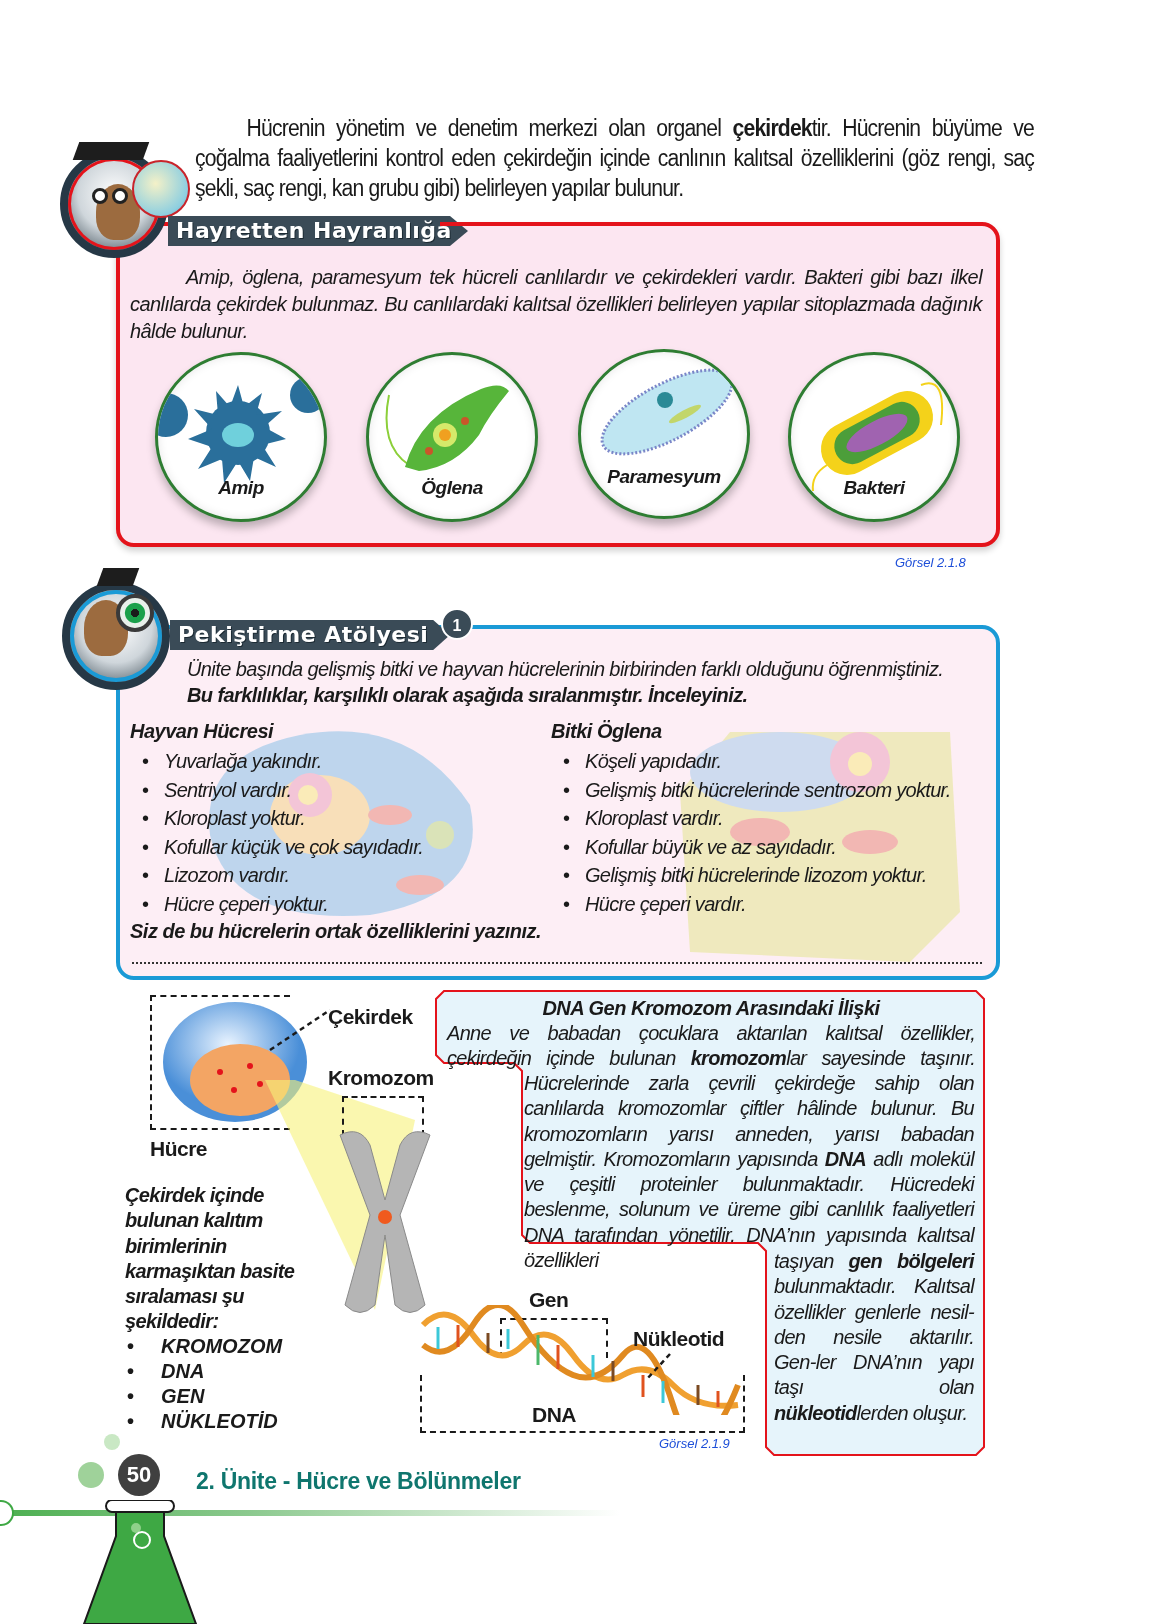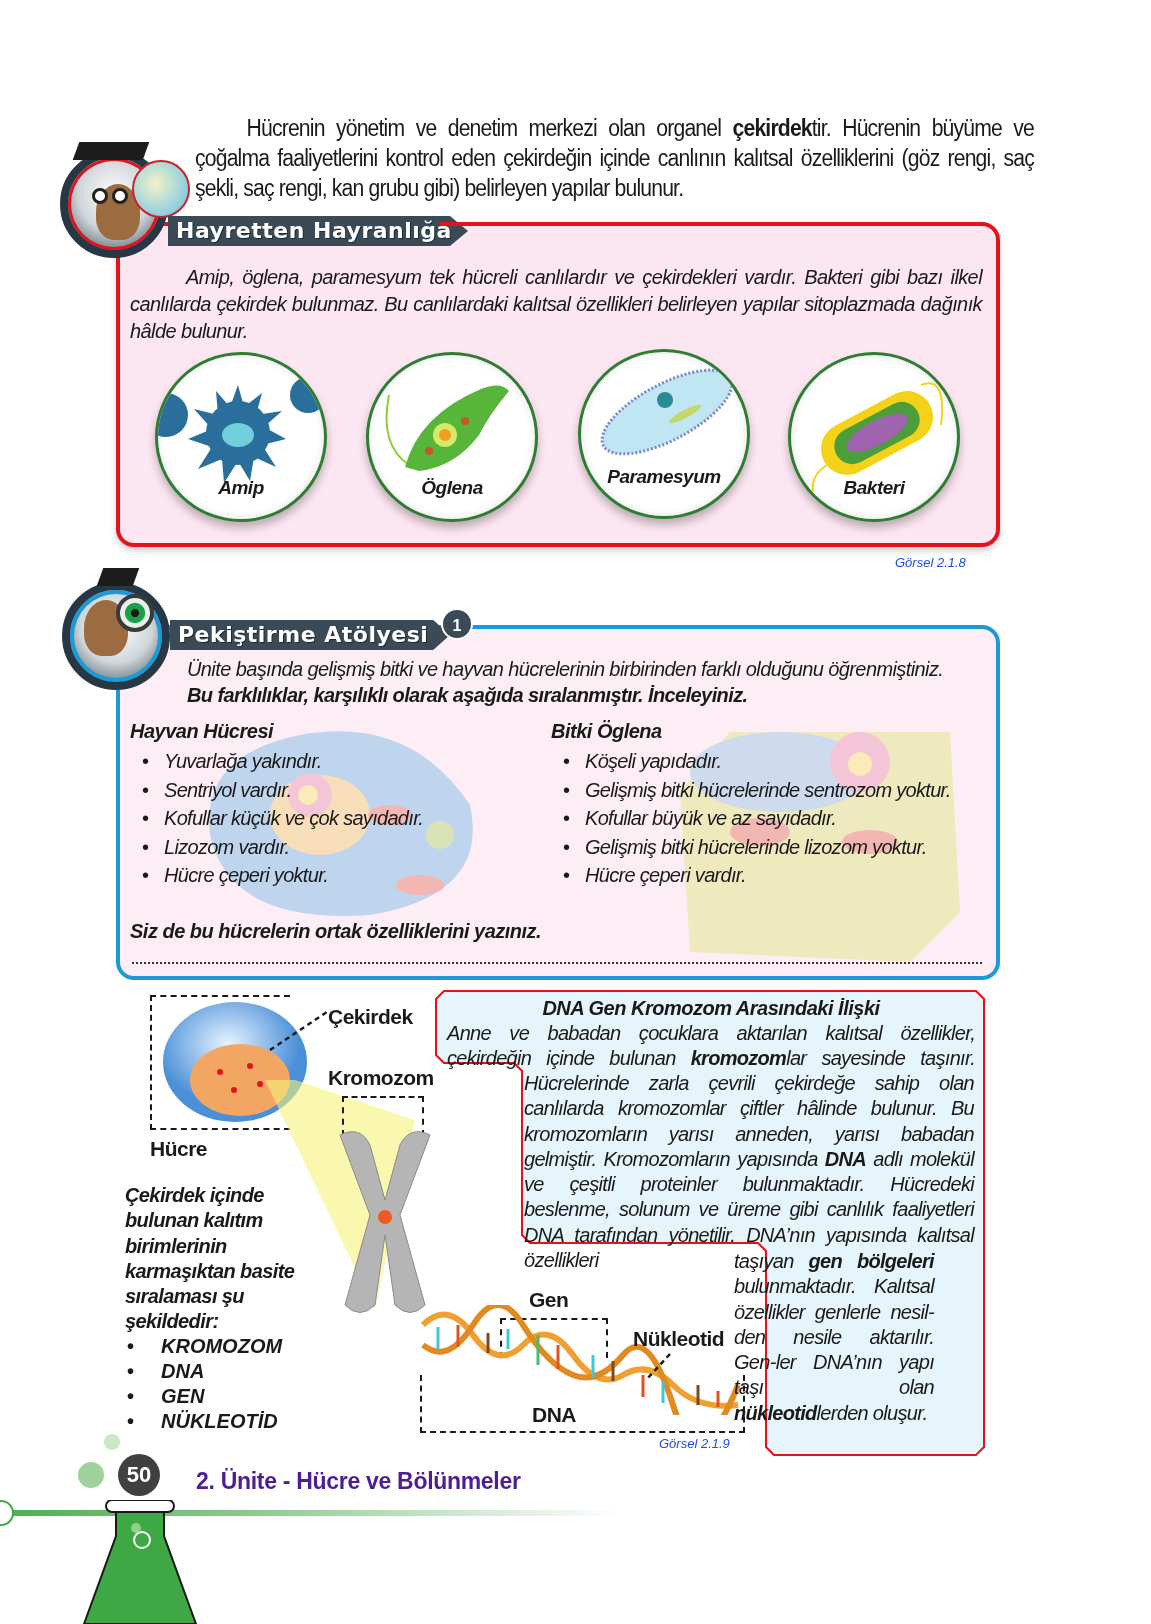--- a/index.html
+++ b/index.html
@@ -56,21 +56,21 @@
   .dna-text b { font-weight: bold; }
 
   .side-text { font-style: italic; font-size: 20px; line-height: 25.3px; letter-spacing: -0.6px; font-weight: bold; }
   .side-list { list-style: none; margin-top: 0; }
   .side-list li { font-weight: bold; font-style: italic; font-size: 20px; line-height: 25px; padding-left: 36px; position: relative; }
   .side-list li::before { content: "•"; position: absolute; left: 2px; font-style: normal; }
 
   
   .footer-line { left: 0; top: 1510px; width: 620px; height: 6px; background: linear-gradient(90deg, #4caf50 0%, #8bc98e 40%, rgba(255,255,255,0) 100%); }
   .page-num { left: 118px; top: 1454px; width: 42px; height: 42px; border-radius: 50%; background: #404040; color: #fff; font-weight: bold; font-size: 22px; text-align: center; line-height: 42px; }
-  .footer-title { left: 196px; top: 1468px; font-weight: bold; font-size: 23px; letter-spacing: -0.3px; color: #4c1d95; }
+  .footer-title { left: 196px; top: 1468px; font-weight: bold; font-size: 23px; letter-spacing: -0.3px; color: #0f766e; }
   .flask { left: 80px; top: 1500px; width: 120px; height: 124px; }
 </style>
 </head>
 <body>
 
 <p class="abs intro">
   <span style="display:inline-block;width:56px"></span><span>Hücrenin yönetim ve denetim merkezi olan organel </span><b>çekirdek</b><span>tir. Hücrenin büyüme ve çoğalma faaliyetlerini kontrol eden çekirdeğin içinde canlının kalıtsal özelliklerini (göz rengi, saç şekli, saç rengi, kan grubu gibi) belirleyen yapılar bulunur.</span>
 </p>
 
 <div class="abs box-red"></div>
@@ -168,29 +168,31 @@
   <circle cx="190" cy="50" r="30" fill="#e27aa0"></circle>
   <circle cx="190" cy="52" r="12" fill="#f5e64a"></circle>
   <ellipse cx="90" cy="120" rx="30" ry="14" fill="#e0523a"></ellipse>
   <ellipse cx="200" cy="130" rx="28" ry="12" fill="#e0523a"></ellipse>
 </svg>
 
 <div class="abs list-title" style="left:130px;top:720px;">Hayvan Hücresi</div>
 <ul class="abs bullet-list" style="left:130px;top:747px;width:400px;">
   <li>Yuvarlağa yakındır.</li>
   <li>Sentriyol vardır.</li>
+  <li>Kloroplast yoktur.</li>
   <li>Kofullar küçük ve çok sayıdadır.</li>
   <li>Lizozom vardır.</li>
   <li>Hücre çeperi yoktur.</li>
 </ul>
 
 <div class="abs list-title" style="left:551px;top:720px;">Bitki Öglena</div>
 <ul class="abs bullet-list" style="left:551px;top:747px;width:440px;">
   <li>Köşeli yapıdadır.</li>
   <li>Gelişmiş bitki hücrelerinde sentrozom yoktur.</li>
+  <li>Kloroplast vardır.</li>
   <li>Kofullar büyük ve az sayıdadır.</li>
   <li>Gelişmiş bitki hücrelerinde lizozom yoktur.</li>
   <li>Hücre çeperi vardır.</li>
 </ul>
 
 <div class="abs list-title" style="left:130px;top:920px;">Siz de bu hücrelerin ortak özelliklerini yazınız.</div>
 <div class="abs dotted-line" style="left:132px;top:962px;width:850px;"></div>
 
 <div class="abs dashed" style="left:150px;top:995px;width:140px;height:135px;border-right:none;border-bottom-width:2px;"></div>
 <svg class="abs" style="left:150px;top:1000px;" width="180" height="140" viewBox="0 0 180 140">
@@ -262,21 +264,21 @@
 
 <svg class="abs" style="left:434px;top:989px;" width="552" height="468" viewBox="0 0 552 468">
   <path d="M10 2 L542 2 L550 10 L550 458 L542 466 L340 466 L332 458 L332 262 L324 254 L96 254 L88 246 L88 82 L80 74 L10 74 L2 66 L2 10 Z" fill="#e6f4fb" stroke="#e4131b" stroke-width="2"></path>
 </svg>
 <div class="abs" style="left:447px;top:995px;width:528px;">
   <div style="text-align:center;font-weight:bold;font-style:italic;font-size:20px;letter-spacing:-0.5px;line-height:26px;">DNA Gen Kromozom Arasındaki İlişki</div>
   <p class="dna-text" style="text-align-last:justify;">Anne ve babadan çocuklara aktarılan kalıtsal özellikler,</p>
   <p class="dna-text" style="text-align-last:justify;"><span>çekirdeğin içinde bulunan </span><b>kromozom</b><span>lar sayesinde taşınır.</span></p>
 </div>
 <p class="abs dna-text" style="left:524px;top:1071px;width:450px;"><span>Hücrelerinde zarla çevrili çekirdeğe sahip olan canlılarda kromozomlar çiftler hâlinde bulunur. Bu kromozomların yarısı anneden, yarısı babadan gelmiştir. Kromozomların yapısında </span><b>DNA</b><span> adlı molekül ve çeşitli proteinler bulunmaktadır. Hücredeki beslenme, solunum ve üreme gibi canlılık faaliyetleri DNA tarafından yönetilir. DNA’nın yapısında kalıtsal özellikleri</span></p>
-<p class="abs dna-text" style="left:734px;top:1249px;width:200px;"><span>taşıyan </span><b>gen bölgeleri</b><span> bulunmaktadır. Kalıtsal özellikler genlerle nesil-den nesile aktarılır. Gen-ler DNA’nın yapı taşı olan </span><b>nükleotid</b><span>lerden oluşur.</span></p>
+<p class="abs dna-text" style="left:774px;top:1249px;width:200px;"><span>taşıyan </span><b>gen bölgeleri</b><span> bulunmaktadır. Kalıtsal özellikler genlerle nesil-den nesile aktarılır. Gen-ler DNA’nın yapı taşı olan </span><b>nükleotid</b><span>lerden oluşur.</span></p>
 
 <div class="abs footer-line"></div>
 <div class="abs" style="left:78px;top:1462px;width:26px;height:26px;border-radius:50%;background:#9fd29a;"></div>
 <div class="abs" style="left:104px;top:1434px;width:16px;height:16px;border-radius:50%;background:#c9e8c4;"></div>
 <svg class="abs flask" viewBox="0 0 120 124">
   <rect x="26" y="0" width="68" height="12" rx="6" fill="#fff" stroke="#1a1a1a" stroke-width="2"></rect>
   <path d="M36 12 L36 36 L4 124 L116 124 L84 36 L84 12 Z" fill="#3ea844" stroke="#1a1a1a" stroke-width="2"></path>
   <circle cx="56" cy="28" r="5" fill="#8fd08a"></circle>
   <circle cx="62" cy="40" r="8" fill="none" stroke="#fff" stroke-width="2"></circle>
 </svg>

